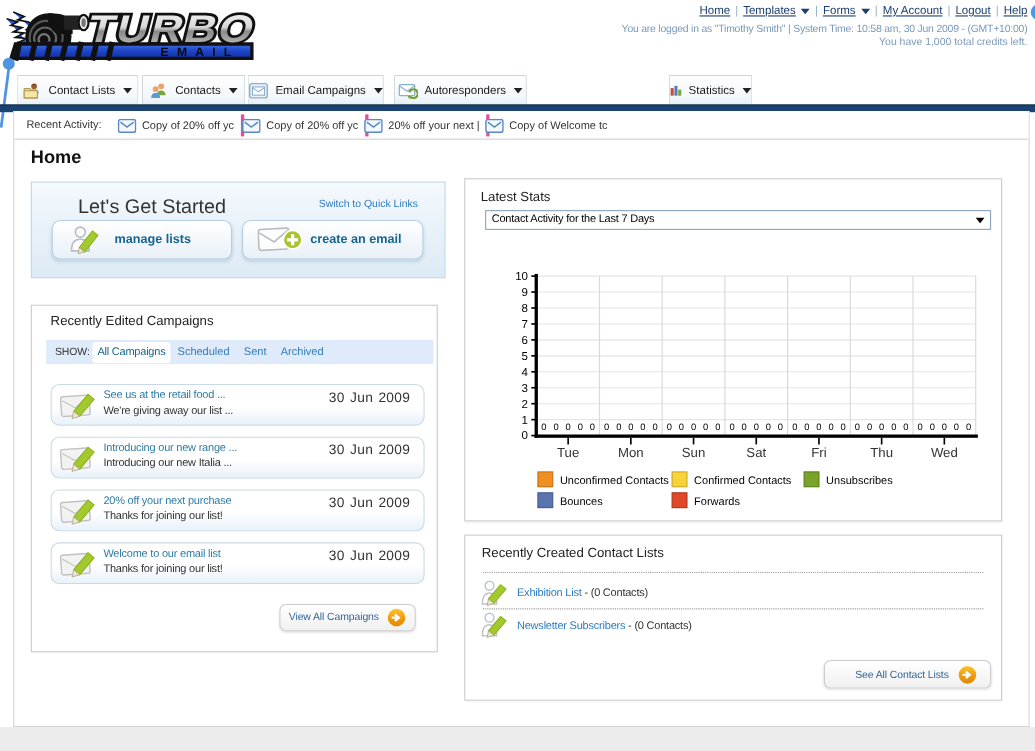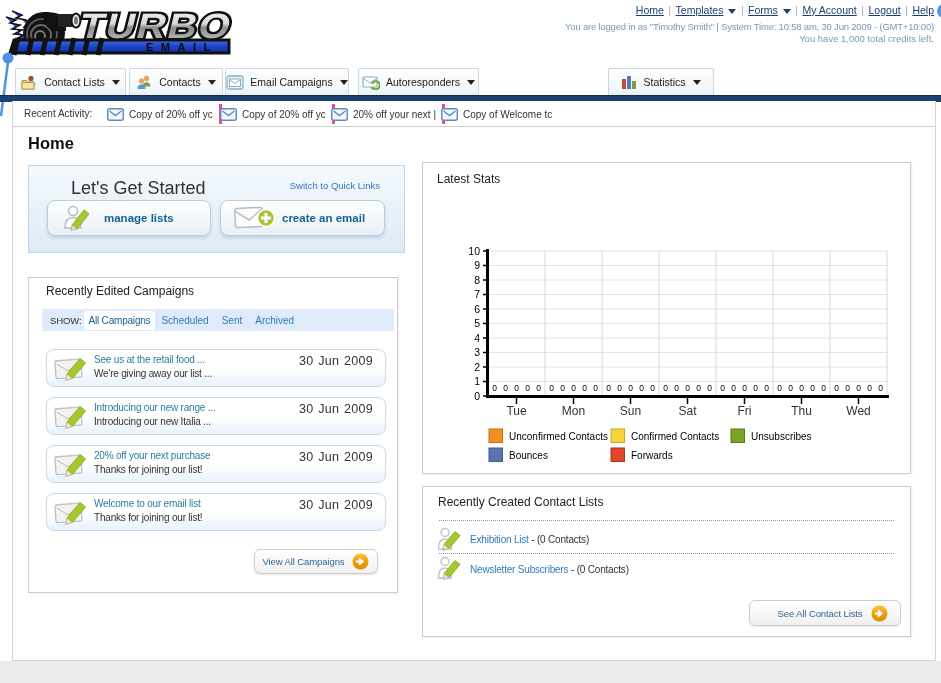--- a/index.html
+++ b/index.html
@@ -136,21 +136,21 @@
         <rect x="1" y="1" width="16" height="13" rx="2" fill="#eaf2f8" stroke="#8ab0cc" stroke-width="1.3"></rect>
         <rect x="3.5" y="4" width="11" height="7.5" fill="#fff" stroke="#8ab0cc" stroke-width="1"></rect>
         <path d="M3.5 4.5 L9 8.5 L14.5 4.5" fill="none" stroke="#8ab0cc" stroke-width="1"></path>
       </svg>Email Campaigns <span class="caret"></span></div>
   <div class="tab" style="left:358px; width:121px;"><svg width="18" height="15" viewBox="0 0 18 15">
         <rect x="1" y="2" width="14" height="10" rx="1" fill="#fff" stroke="#8ab0cc" stroke-width="1.2"></rect>
         <path d="M1 3 L8 8 L15 3" fill="none" stroke="#8ab0cc" stroke-width="1"></path>
         <path d="M10 9 a4 4 0 1 1 1 4" fill="none" stroke="#6ea32e" stroke-width="2"></path>
         <path d="M10 15 l2 -2.5 l-3.5 -0.5 z" fill="#6ea32e"></path>
       </svg>Autoresponders <span class="caret"></span></div>
-  <div class="tab" style="left:608px; width:106px;"><svg width="16" height="15" viewBox="0 0 16 15">
+  <div class="tab" style="left:608px; width:76px;"><svg width="16" height="15" viewBox="0 0 16 15">
         <rect x="1" y="4" width="4" height="10" fill="#c94a31"></rect>
         <rect x="6" y="1" width="4" height="13" fill="#5779b8"></rect>
         <rect x="11" y="6" width="4" height="8" fill="#76a23c"></rect>
       </svg>Statistics <span class="caret"></span></div>
 </div>
 <div class="navybar"></div>
 <div class="wrapper"></div>
 <div class="botstrip"></div>
 
 <div class="recent">
@@ -259,20 +259,21 @@
             <stop offset="1" stop-color="#e08a00"></stop>
           </linearGradient>
         </defs>
         <circle cx="8.5" cy="8.5" r="8" fill="url(#og1)"></circle>
         <path d="M4 8.5 h5 M7 5.5 l3.5 3 L7 11.5" fill="none" stroke="#fff" stroke-width="2.2"></path>
       </svg></div>
 </div>
 
 <div class="panel stats">
   <div class="ptitle" style="left:14px;">Latest Stats</div>
+  <div class="sel-box">Contact Activity for the Last 7 Days<span class="sel-arrow"></span></div>
   <svg style="position:absolute; left:0; top:0;" width="489" height="310" viewBox="0 0 489 310">
       <line x1="65.0" y1="88.0" x2="464.0" y2="88.0" stroke="#e4e4e4" stroke-width="1"></line>
       <line x1="65.0" y1="102.5" x2="464.0" y2="102.5" stroke="#e4e4e4" stroke-width="1"></line>
       <line x1="65.0" y1="117.0" x2="464.0" y2="117.0" stroke="#e4e4e4" stroke-width="1"></line>
       <line x1="65.0" y1="131.5" x2="464.0" y2="131.5" stroke="#e4e4e4" stroke-width="1"></line>
       <line x1="65.0" y1="146.0" x2="464.0" y2="146.0" stroke="#e4e4e4" stroke-width="1"></line>
       <line x1="65.0" y1="160.5" x2="464.0" y2="160.5" stroke="#e4e4e4" stroke-width="1"></line>
       <line x1="65.0" y1="175.0" x2="464.0" y2="175.0" stroke="#e4e4e4" stroke-width="1"></line>
       <line x1="65.0" y1="189.5" x2="464.0" y2="189.5" stroke="#e4e4e4" stroke-width="1"></line>
       <line x1="65.0" y1="204.0" x2="464.0" y2="204.0" stroke="#e4e4e4" stroke-width="1"></line>

